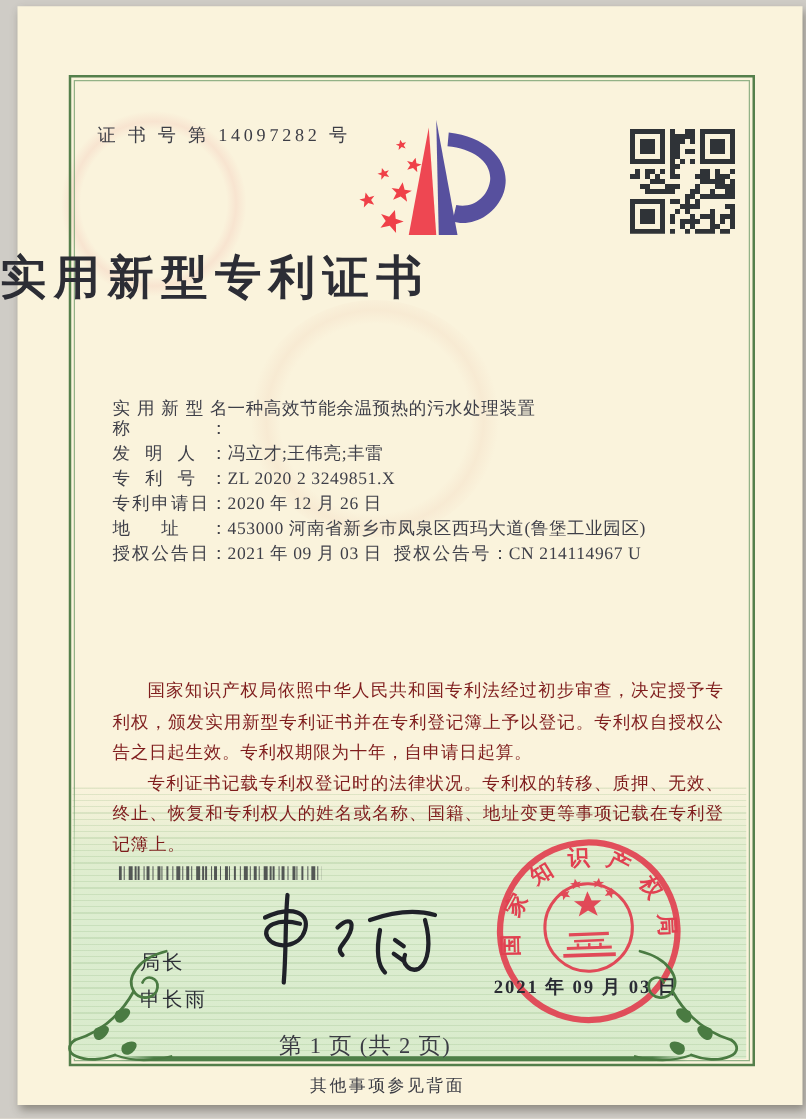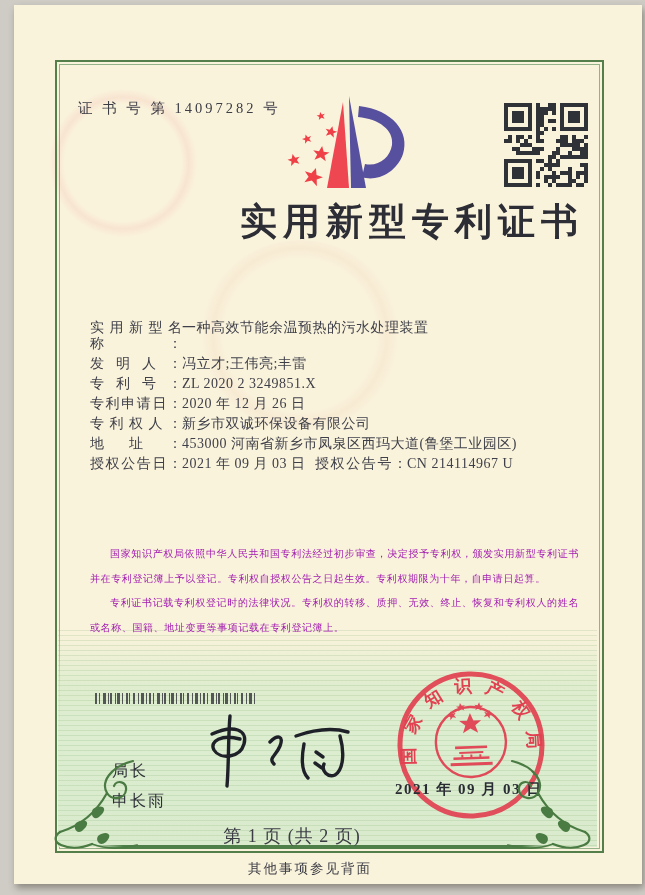--- a/index.html
+++ b/index.html
@@ -41,39 +41,39 @@
     position:absolute;left:95px;top:845px;width:455px;height:4px;
     background:linear-gradient(90deg,rgba(78,127,72,0),#4e7f48 28px,#4e7f48 calc(100% - 28px),rgba(78,127,72,0));
   }
   .cert-no{
     position:absolute;left:78px;top:99px;
     font-size:14.5px;letter-spacing:3px;color:#3c3d45;
   }
   .logo{position:absolute;left:263px;top:84px;width:148px;height:110px;}
   .qr{position:absolute;left:504px;top:103px;width:84px;height:84px;}
   .title{
-    position:absolute;left:0;right:0;top:197px;text-align:right;
+    position:absolute;left:0;right:0;top:197px;text-align:left;
     font-size:37px;font-weight:600;letter-spacing:6px;color:#2c2d35;
   }
   .fields{
     position:absolute;left:90px;top:276px;width:500px;
     display:flex;flex-direction:column;gap:4px;
     font-size:14px;color:#3e3f48;margin-top:44px;
   }
   .field-row{display:flex;align-items:baseline;line-height:16px;}
   .f-label{
     display:inline-block;width:92px;flex:0 0 92px;
     text-align:justify;text-align-last:justify;
     color:#3e3f48;
   }
   .f-value{letter-spacing:.5px;}
   .f-value.w-fixed{flex:0 0 133px;}
   .paras{
     position:absolute;left:90px;top:542px;width:489px;
-    font-size:10px;line-height:24.5px;color:#a21caf;
+    font-size:14px;line-height:24.5px;color:#7f1d1d;
     text-align:justify;letter-spacing:.6px;font-family:Liberation Serif, serif;
   }
   .paras p{margin:0;text-indent:2em;}
   .barcode{
     position:absolute;left:95px;top:693px;width:162px;height:11px;
     background:linear-gradient(90deg,
       #3a3d40 0 2px,transparent 2px 4px,
       #3a3d40 4px 5px,transparent 5px 8px,
       #3a3d40 8px 11px,transparent 11px 13px,
       #3a3d40 13px 14px,transparent 14px 15px,
@@ -388,24 +388,20 @@
     </div>
     <div class="field-row">
       <span class="f-label">专利号：</span>
       <span class="f-value">ZL 2020 2 3249851.X</span>
     </div>
     <div class="field-row">
       <span class="f-label">专利申请日：</span>
       <span class="f-value">2020 年 12 月 26 日</span>
     </div>
     <div class="field-row">
-      <span class="f-label">专利权人：</span>
-      <span class="f-value">新乡市双诚环保设备有限公司</span>
-    </div>
-    <div class="field-row">
       <span class="f-label">地址：</span>
       <span class="f-value">453000 河南省新乡市凤泉区西玛大道(鲁堡工业园区)</span>
     </div>
     <div class="field-row">
       <span class="f-label">授权公告日：</span>
       <span class="f-value w-fixed">2021 年 09 月 03 日</span>
       <span class="f-label">授权公告号：</span>
       <span class="f-value">CN 214114967 U</span>
     </div>
   </div>

